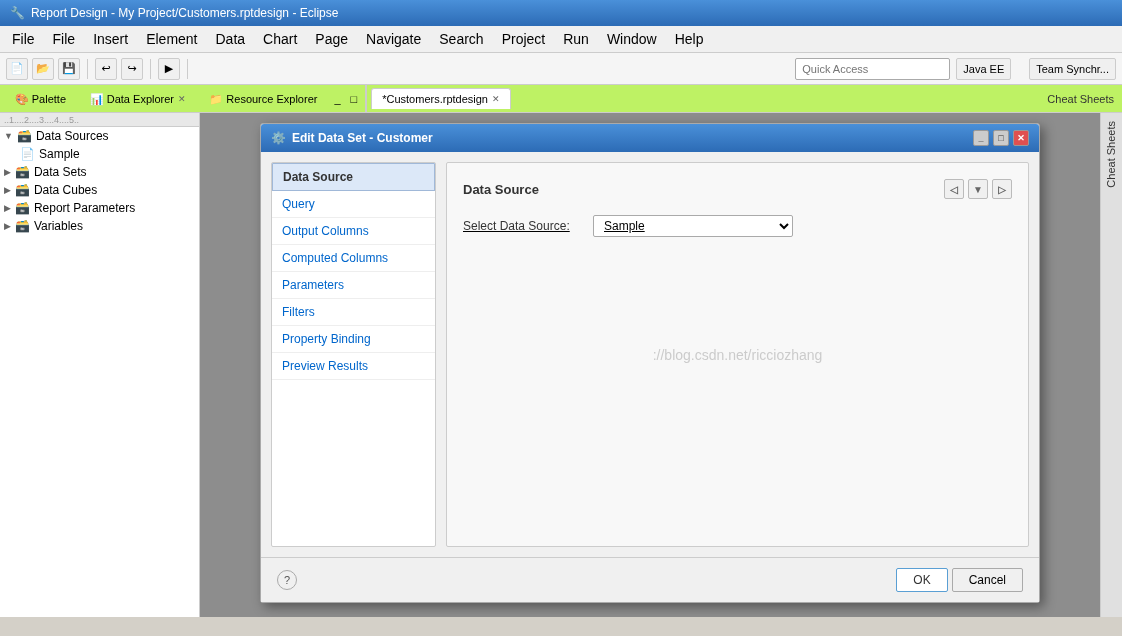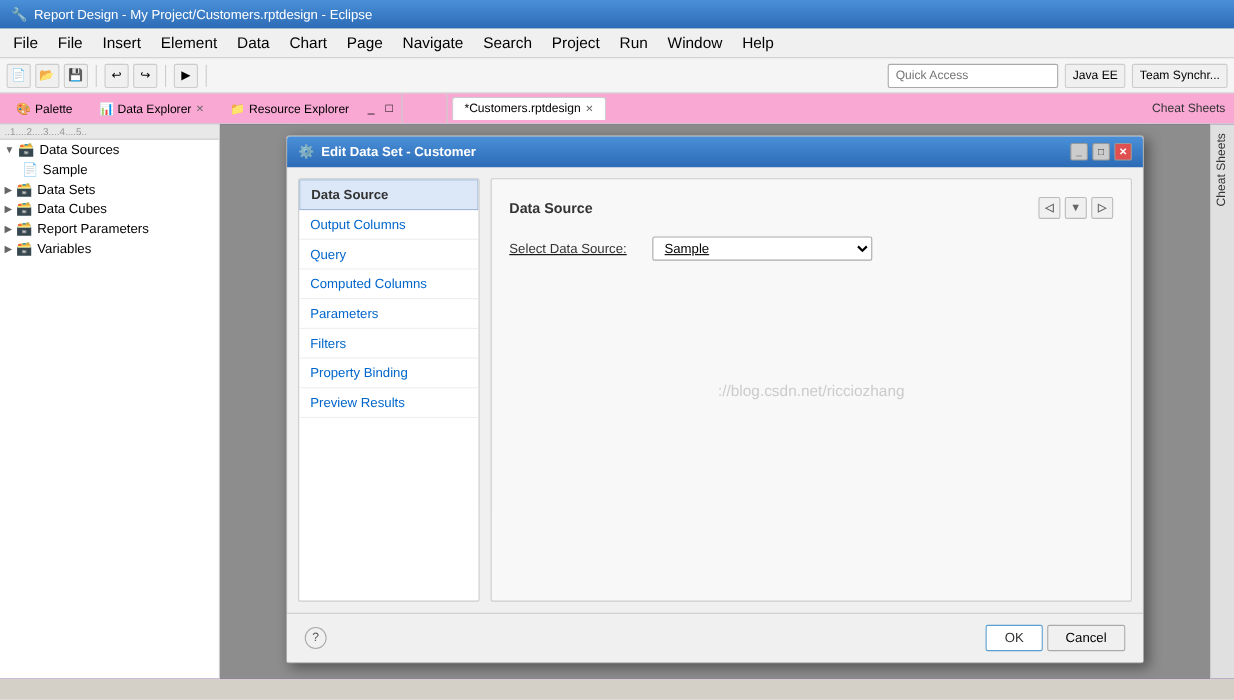--- a/index.html
+++ b/index.html
@@ -59,26 +59,25 @@
       width: 155px; height: 22px;
       border: 1px solid #aaa;
       border-radius: 2px;
       padding: 2px 6px;
       font-size: 11px;
       background: white;
     }
 
     
     .tab-bar {
-      background: #f9a8d4;
+      background: #bef264;
       border-bottom: 1px solid #ccc;
       display: flex;
       align-items: stretch;
       min-height: 28px;
-      gap: 40px;
     }
     .tab-group {
       display: flex; align-items: center;
       border-right: 1px solid #ccc;
       padding: 0 4px;
       gap: 2px;
     }
     .tab {
       padding: 4px 10px;
       cursor: pointer;
@@ -347,21 +346,21 @@
   <div class="toolbar-btn">💾</div>
   <div class="toolbar-separator"></div>
   <div class="toolbar-btn">↩</div>
   <div class="toolbar-btn">↪</div>
   <div class="toolbar-separator"></div>
   <div class="toolbar-btn">▶</div>
   <div class="toolbar-separator"></div>
   <div class="toolbar-quick-access">
     <input class="quick-access-input" type="text" placeholder="Quick Access" style="">
     <div class="toolbar-btn" style="width:auto;padding:0 6px;">Java EE</div>
-    <div class="toolbar-btn" style="width:auto;padding:0 6px;">Team Synchr...</div>
+    <div class="toolbar-btn" style="width:auto;padding:0 6px;margin-left:12px;">Team Synchr...</div>
   </div>
 </div>
 
 <div class="tab-bar">
   <div class="tab-group">
     <div class="tab">
       <span>🎨 Palette</span>
     </div>
     <div class="tab">
       <span>📊 Data Explorer</span>
@@ -438,22 +437,22 @@
             <div class="dialog-ctrl-btn">□</div>
             <div class="dialog-ctrl-btn close">✕</div>
           </div>
         </div>
 
         <div class="dialog-body">
 
           <div class="dialog-nav">
 
           <div class="dialog-nav-item selected">Data Source</div>
+              <div class="dialog-nav-item">Query</div>
               <div class="dialog-nav-item">Output Columns</div>
-              <div class="dialog-nav-item">Query</div>
               <div class="dialog-nav-item">Computed Columns</div>
               <div class="dialog-nav-item">Parameters</div>
               <div class="dialog-nav-item">Filters</div>
               <div class="dialog-nav-item">Property Binding</div>
               <div class="dialog-nav-item">Preview Results</div>
             </div>
 
           <div class="dialog-content">
             <div class="dialog-section-title">
               <span>Data Source</span>

